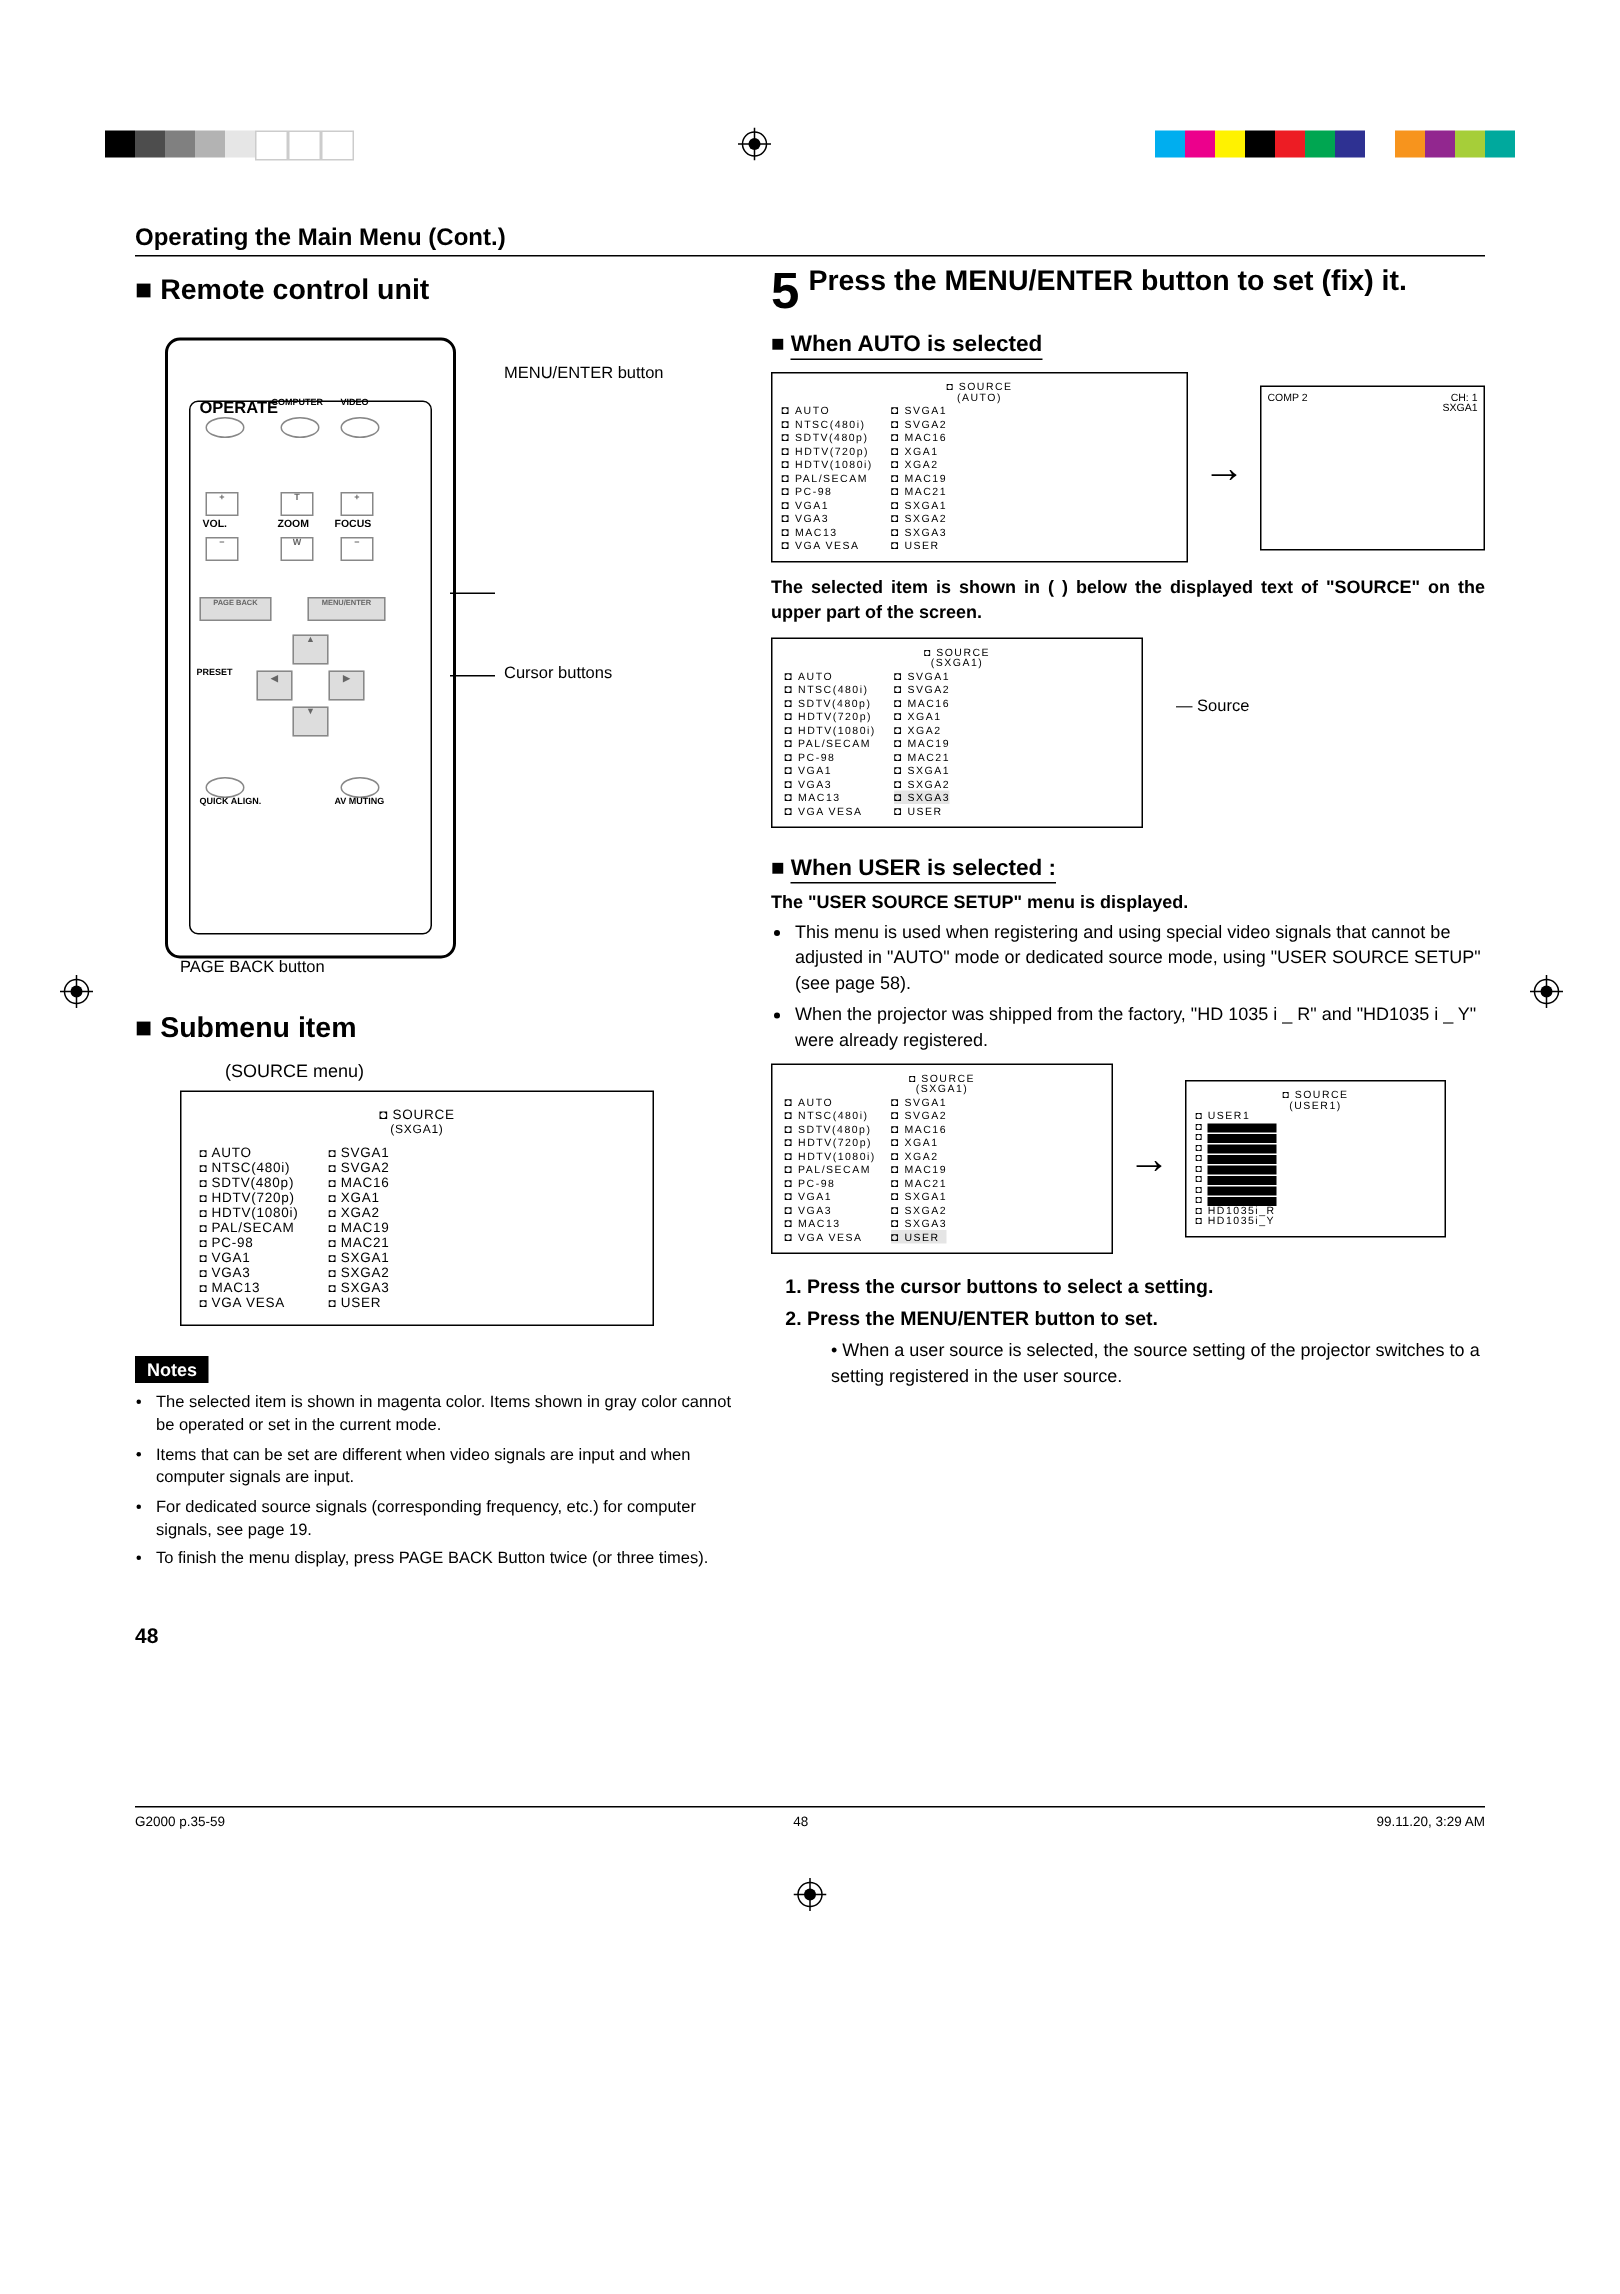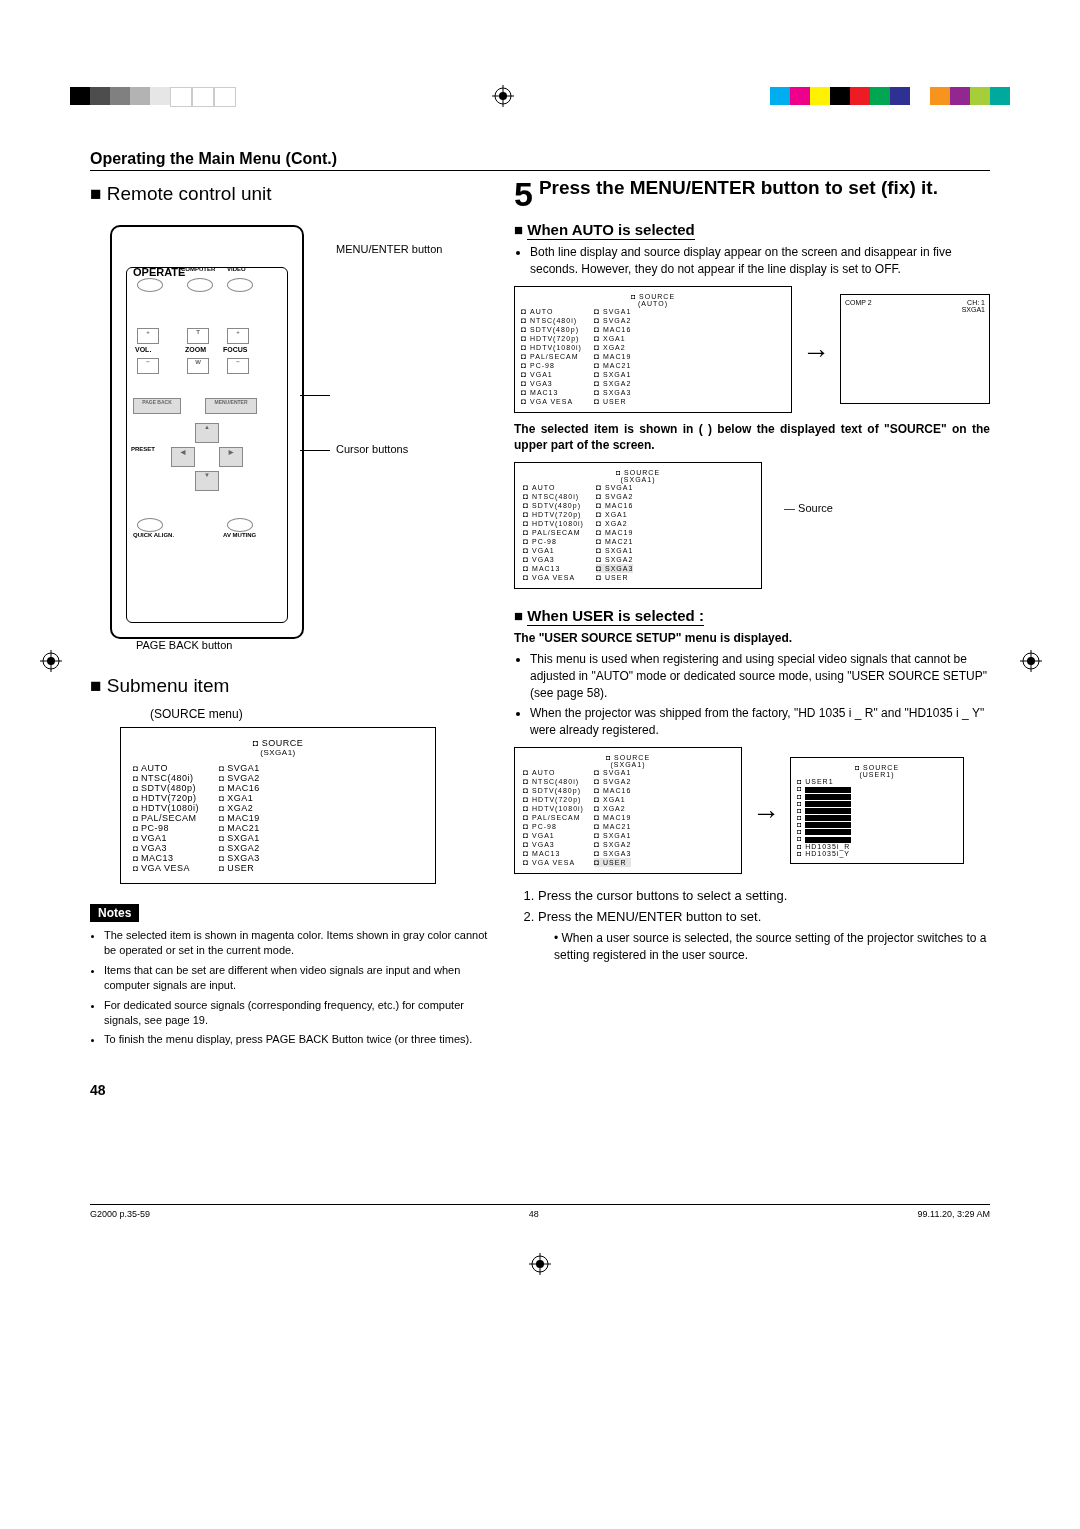--- a/index.html
+++ b/index.html
@@ -60,21 +60,21 @@
     padding: 4px 8px;
     margin-bottom: 10px;
   }
   .two-col {
     display: flex;
     gap: 24px;
   }
   .col-left { width: 400px; }
   .col-right { flex: 1; }
   .h-remote {
-    font-weight: normal;
+    font-weight: bold;
     font-size: 19px;
     margin: 6px 0 10px 0;
   }
   .h-sq::before {
     content: "■ ";
   }
   .remote-figure {
     position: relative;
     width: 380px;
     height: 430px;
@@ -186,21 +186,21 @@
   .small-result {
     border: 1px solid #000;
     width: 140px; height: 100px;
     font-size: 7px;
     padding: 4px;
     display: flex;
     justify-content: space-between;
   }
   .ol-steps {
     font-size: 13px;
-    font-weight: normal;
+    font-weight: bold;
     padding-left: 24px;
     margin: 14px 0 6px 0;
   }
   .ol-steps li { margin-bottom: 6px; }
   .sub-bullet {
     font-size: 12px;
     padding-left: 40px;
     line-height: 1.4;
   }
   .page-num {
@@ -339,21 +339,21 @@
               <div class="lbl" style="top:264px;left:6px;font-size:6px">QUICK ALIGN.</div>
               <div class="rb rb-oval" style="top:250px;left:100px;width:24px;height:12px"></div>
               <div class="lbl" style="top:264px;left:96px;font-size:6px">AV MUTING</div>
             </div>
           </div>
 
           <div class="callout-line" style="top:180px;left:210px;width:30px"></div>
           <div class="lbl" style="top:28px;left:246px;width:120px">MENU/ENTER button</div>
           <div class="callout-line" style="top:235px;left:210px;width:30px"></div>
           <div class="lbl" style="top:228px;left:246px">Cursor buttons</div>
-          <div class="lbl" style="top:424px;left:46px">PAGE BACK button</div>
+          <div class="lbl" style="top:424px;left:30px">PAGE BACK button</div>
         </div>
 
         <div class="h-remote h-sq" style="margin-top:30px">Submenu item</div>
         <div class="submenu-caption">(SOURCE menu)</div>
         <div class="menu-box">
           <div class="menu-title">◘ <span>SOURCE</span></div>
           <div class="menu-sub">(SXGA1)</div>
           <div class="menu-cols">
             <ul id="menu-c1">
                 <li>AUTO</li>
@@ -393,23 +393,20 @@
           </ul>
       </div>
 
       <div class="col-right">
         <div class="step-head">
           <div class="step-num">5</div>
           <div class="step-text">Press the MENU/ENTER button to set (fix) it.</div>
         </div>
 
         <div class="sub-h"><span class="underline">When AUTO is selected</span></div>
-        <ul class="bullet-list">
-            <li>Both line display and source display appear on the screen and disappear in five seconds. However, they do not appear if the line display is set to OFF.</li>
-          </ul>
         <div class="diagram-row">
           <div class="wide-box">
             <div style="flex:1">
               <div style="text-align:center">◘ <span>SOURCE</span></div>
               <div style="text-align:center">(AUTO)</div>
               <div class="menu-cols" style="gap:12px">
                   <ul id="auto-c1">
                     <li>AUTO</li>
                     <li>NTSC(480i)</li>
                     <li>SDTV(480p)</li>

